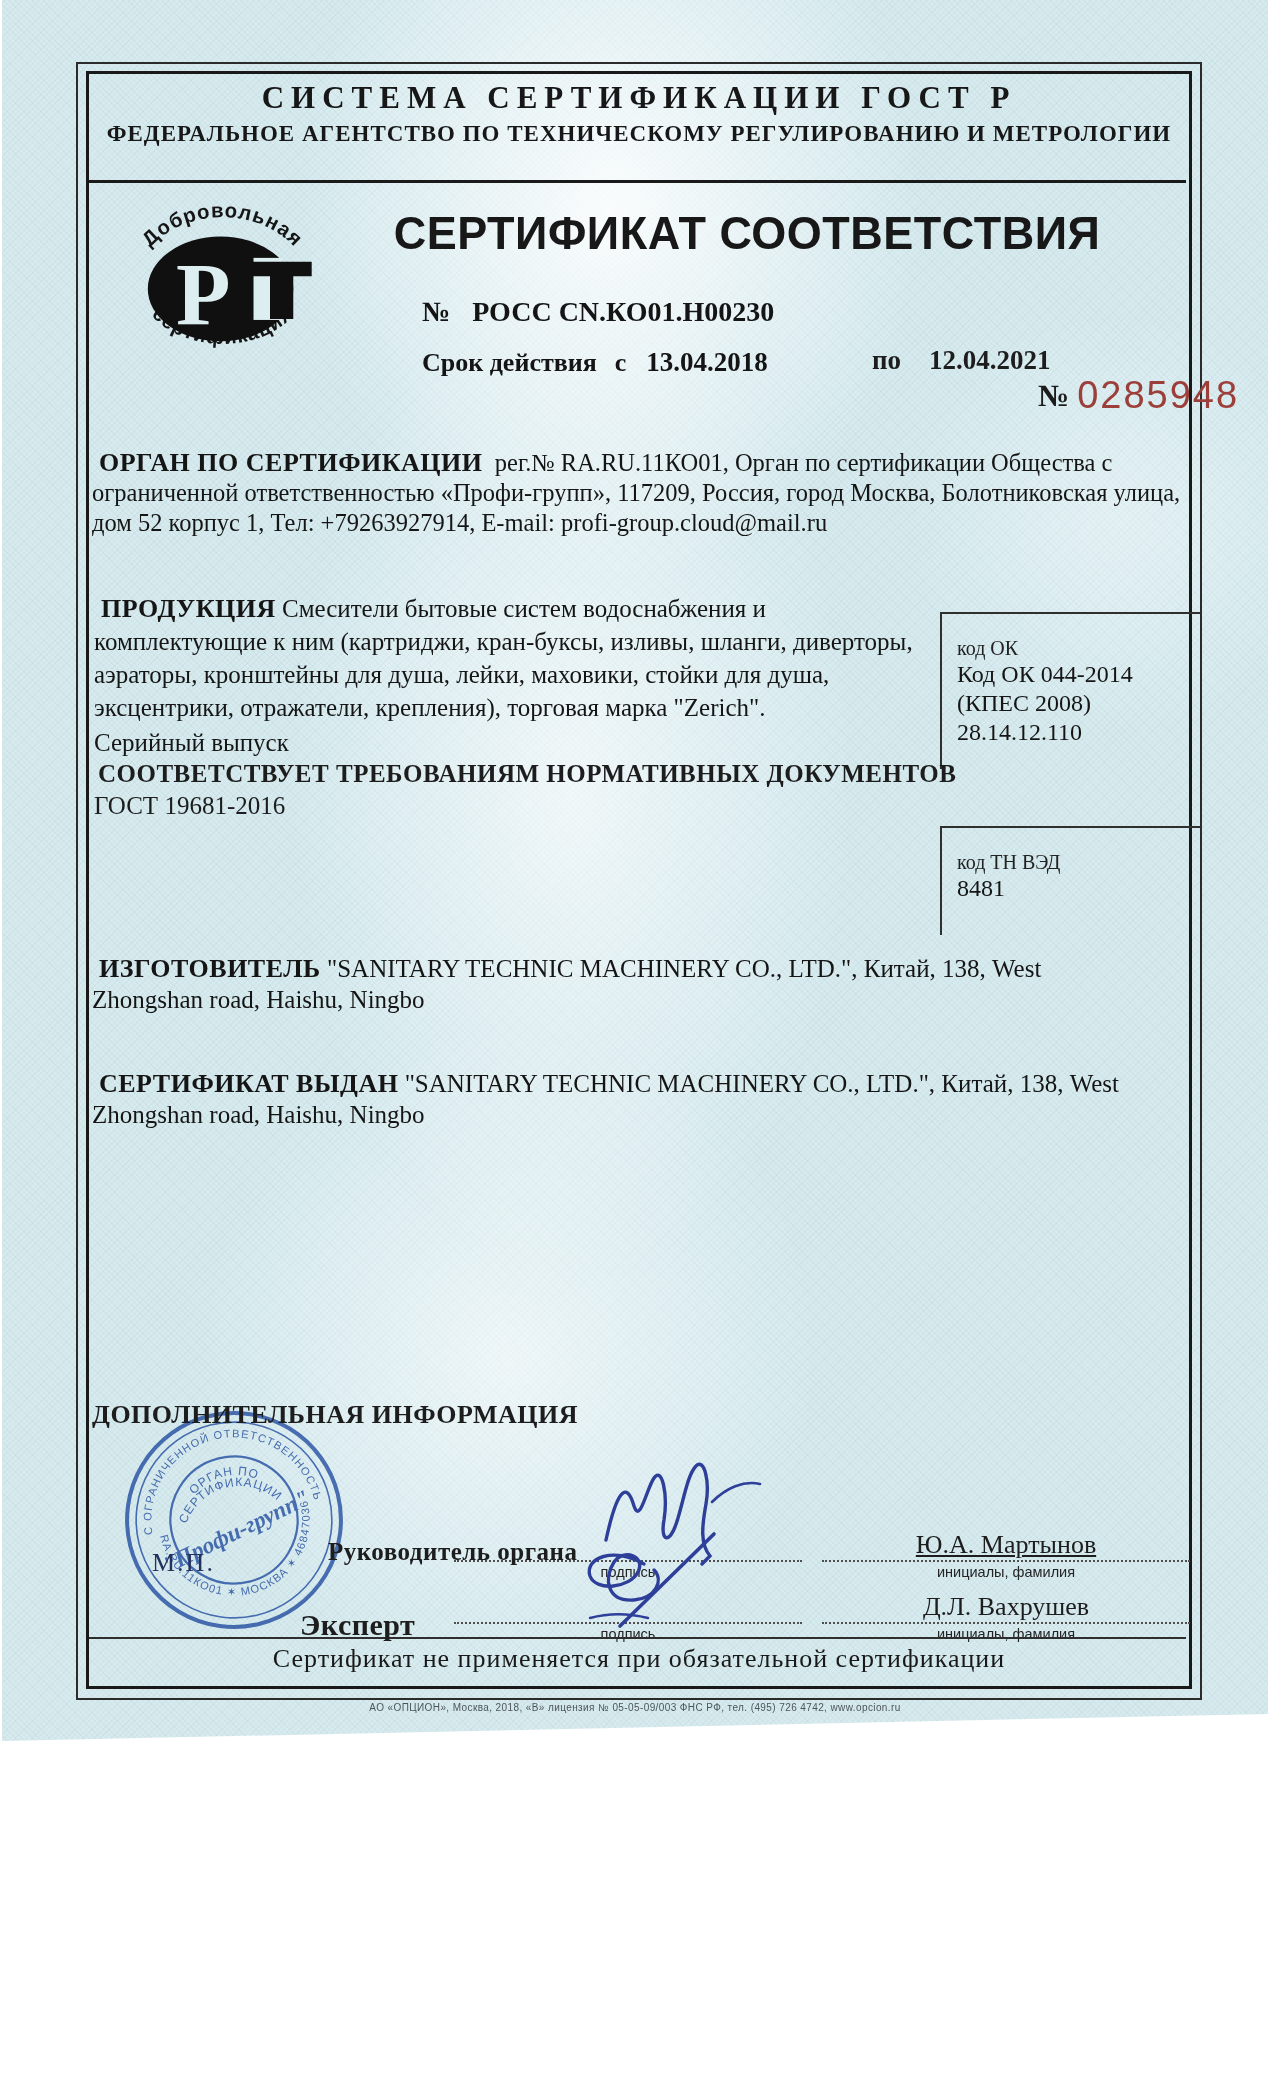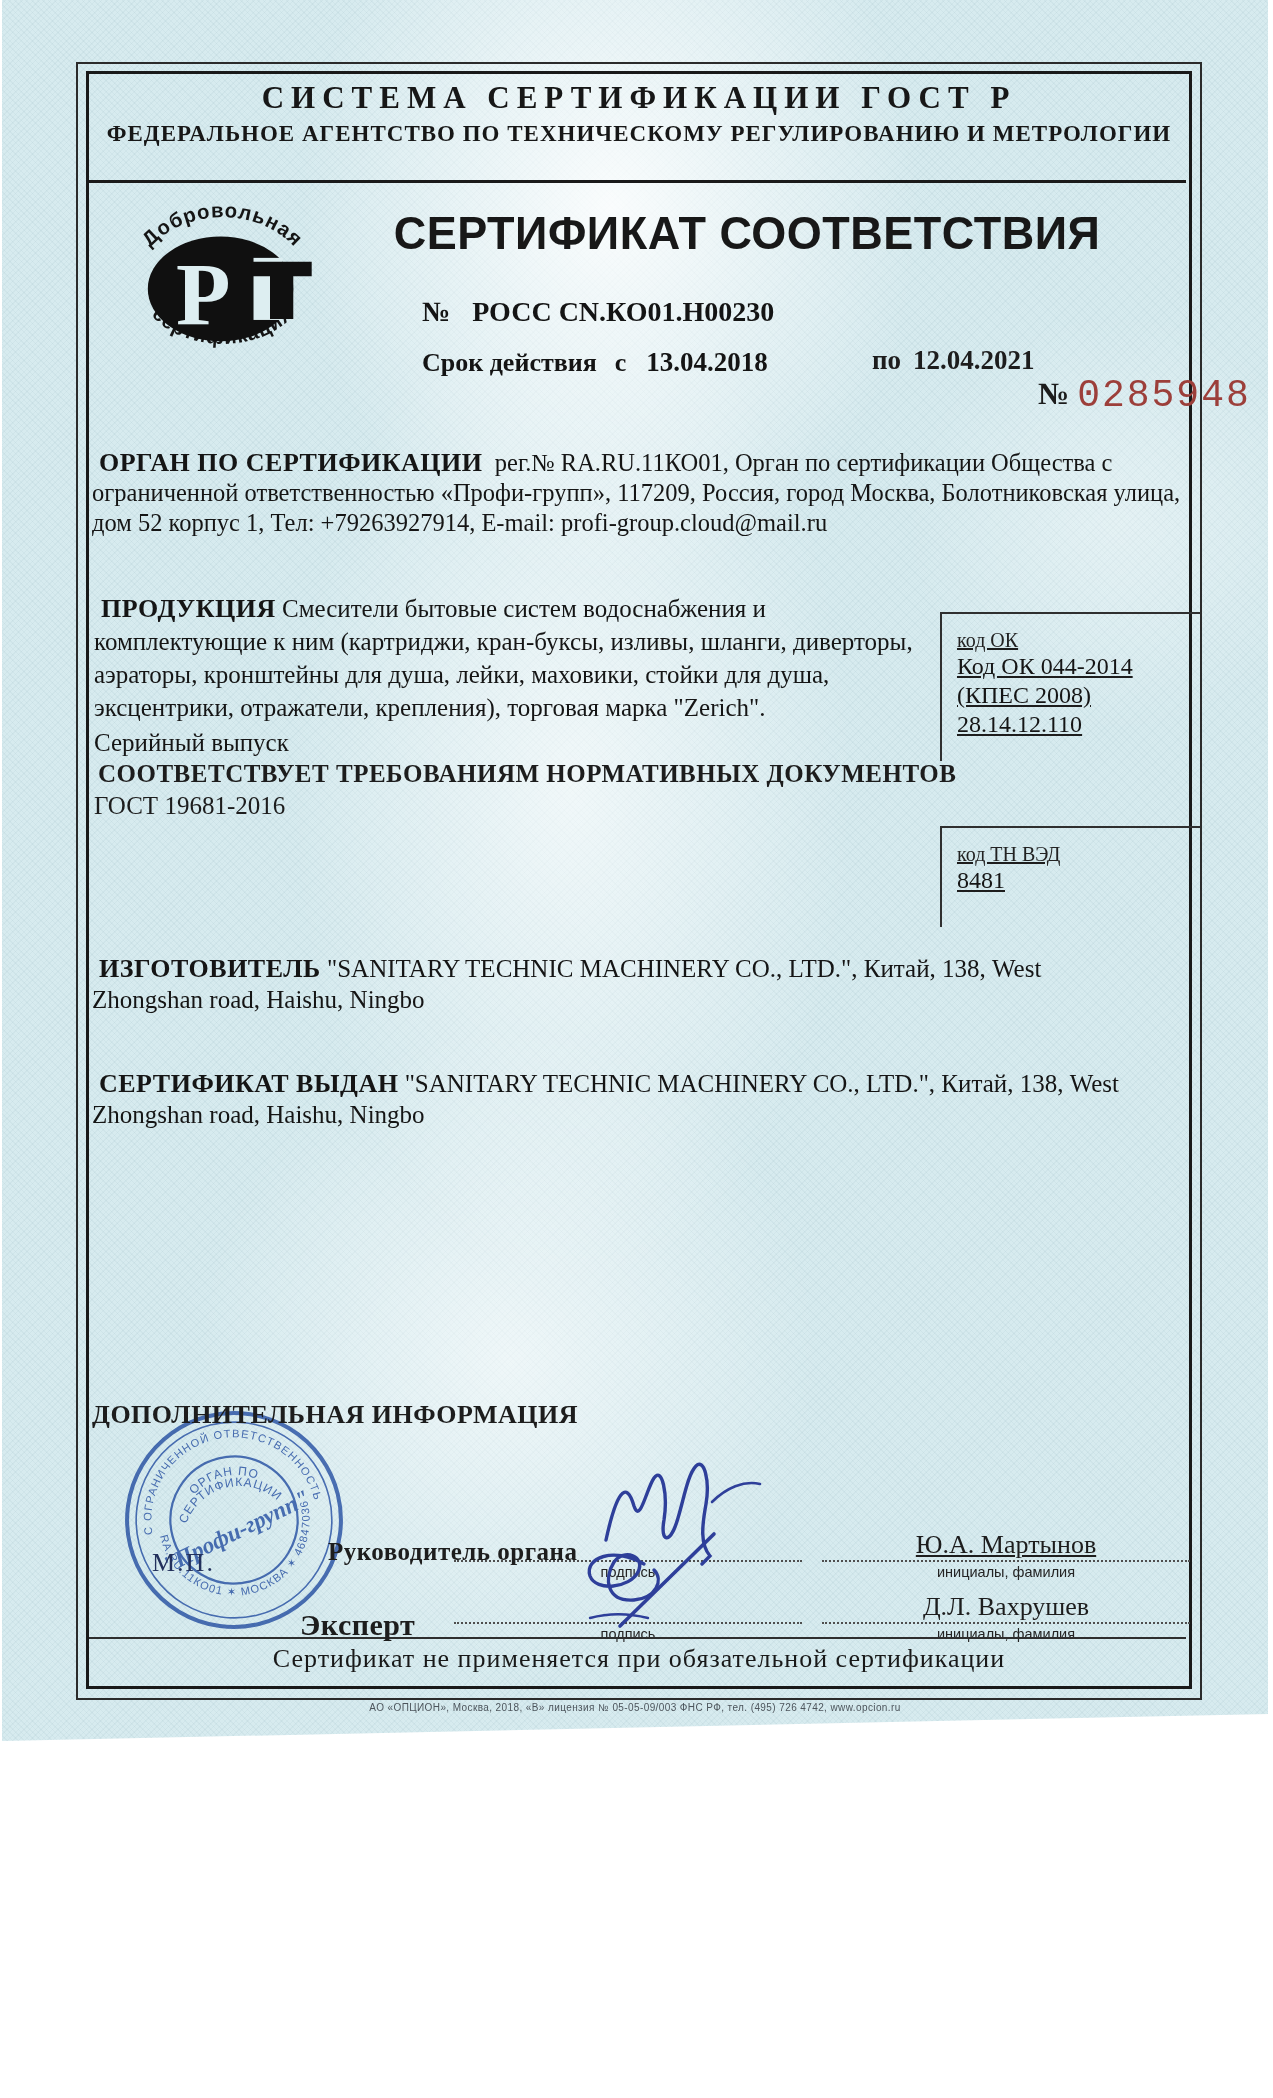--- a/index.html
+++ b/index.html
@@ -25,31 +25,31 @@
   .hdr-rule{left:87px;top:180px;width:1097px;height:3px;background:#1a1a1a;}
   .main-title{left:340px;top:207px;width:810px;text-align:center;
         font-family:"Liberation Sans", sans-serif;font-size:45px;font-weight:bold;
         color:#181818;transform:scaleY(1.04);letter-spacing:0.5px;white-space:nowrap;}
   .certno-row{left:420px;top:296px;font-size:28px;font-weight:bold;color:#141414;white-space:nowrap;}
   .certno-row .val{margin-left:22px;}
   .validity-row{left:420px;top:347px;font-size:26px;font-weight:bold;color:#141414;white-space:nowrap;}
   .validity-row .prep{margin-left:18px;}
   .validity-row .date{margin-left:20px;font-size:27px;}
   .validity-to{left:870px;top:345px;font-size:27px;font-weight:bold;white-space:nowrap;}
-  .validity-to .date{margin-left:12px;}
+  .validity-to .date{margin-left:28px;}
   .blankno{left:1036px;top:374px;white-space:nowrap;}
   .blankno .nosign{font-size:31px;font-weight:bold;color:#1c1c1c;vertical-align:2px;}
-  .blankno .red{font-family:Liberation Mono, monospace;font-size:38px;color:#9c3f3a;
+  .blankno .red{font-family:Liberation Sans, sans-serif;font-size:38px;color:#9c3f3a;
         letter-spacing:2px;margin-left:8px;font-weight:500;}
   .para{font-size:24.5px;line-height:30px;color:#151515;text-indent:7px;}
   .lbl{font-weight:bold;font-size:26px;letter-spacing:0.5px;}
   .org-para{left:90px;top:448px;width:1098px;}
   .prod-para{left:92px;top:592px;width:832px;line-height:33px;font-size:25px;}
   .prod-serial{margin-top:2px;text-indent:0;}
-  .codebox{border-top:2px solid #2f2f2f;border-left:2px solid #2f2f2f;padding:15px 0 0 15px;text-decoration:underline;}
+  .codebox{border-top:2px solid #2f2f2f;border-left:2px solid #2f2f2f;padding:23px 0 0 15px;}
   .okbox{left:938px;top:612px;width:244px;height:132px;}
   .codebox .cap{font-size:20px;color:#222;}
   .codebox .cline{font-size:24px;line-height:29px;color:#151515;}
   .tnbox{left:938px;top:788px;width:244px;height:84px;margin-top:38px;}
   .comp-lbl{left:96px;top:760px;font-size:25px;}
   .comp-val{left:92px;top:792px;font-size:25px;}
   .man-para{left:90px;top:953px;width:1014px;line-height:31px;font-size:25px;}
   .issued-para{left:90px;top:1068px;width:1072px;line-height:31px;font-size:25px;}
   .basis-para{left:90px;top:1184px;width:1058px;line-height:36px;font-size:25px;}
   .addinfo-lbl{left:90px;top:1400px;font-size:26px;z-index:6;}

